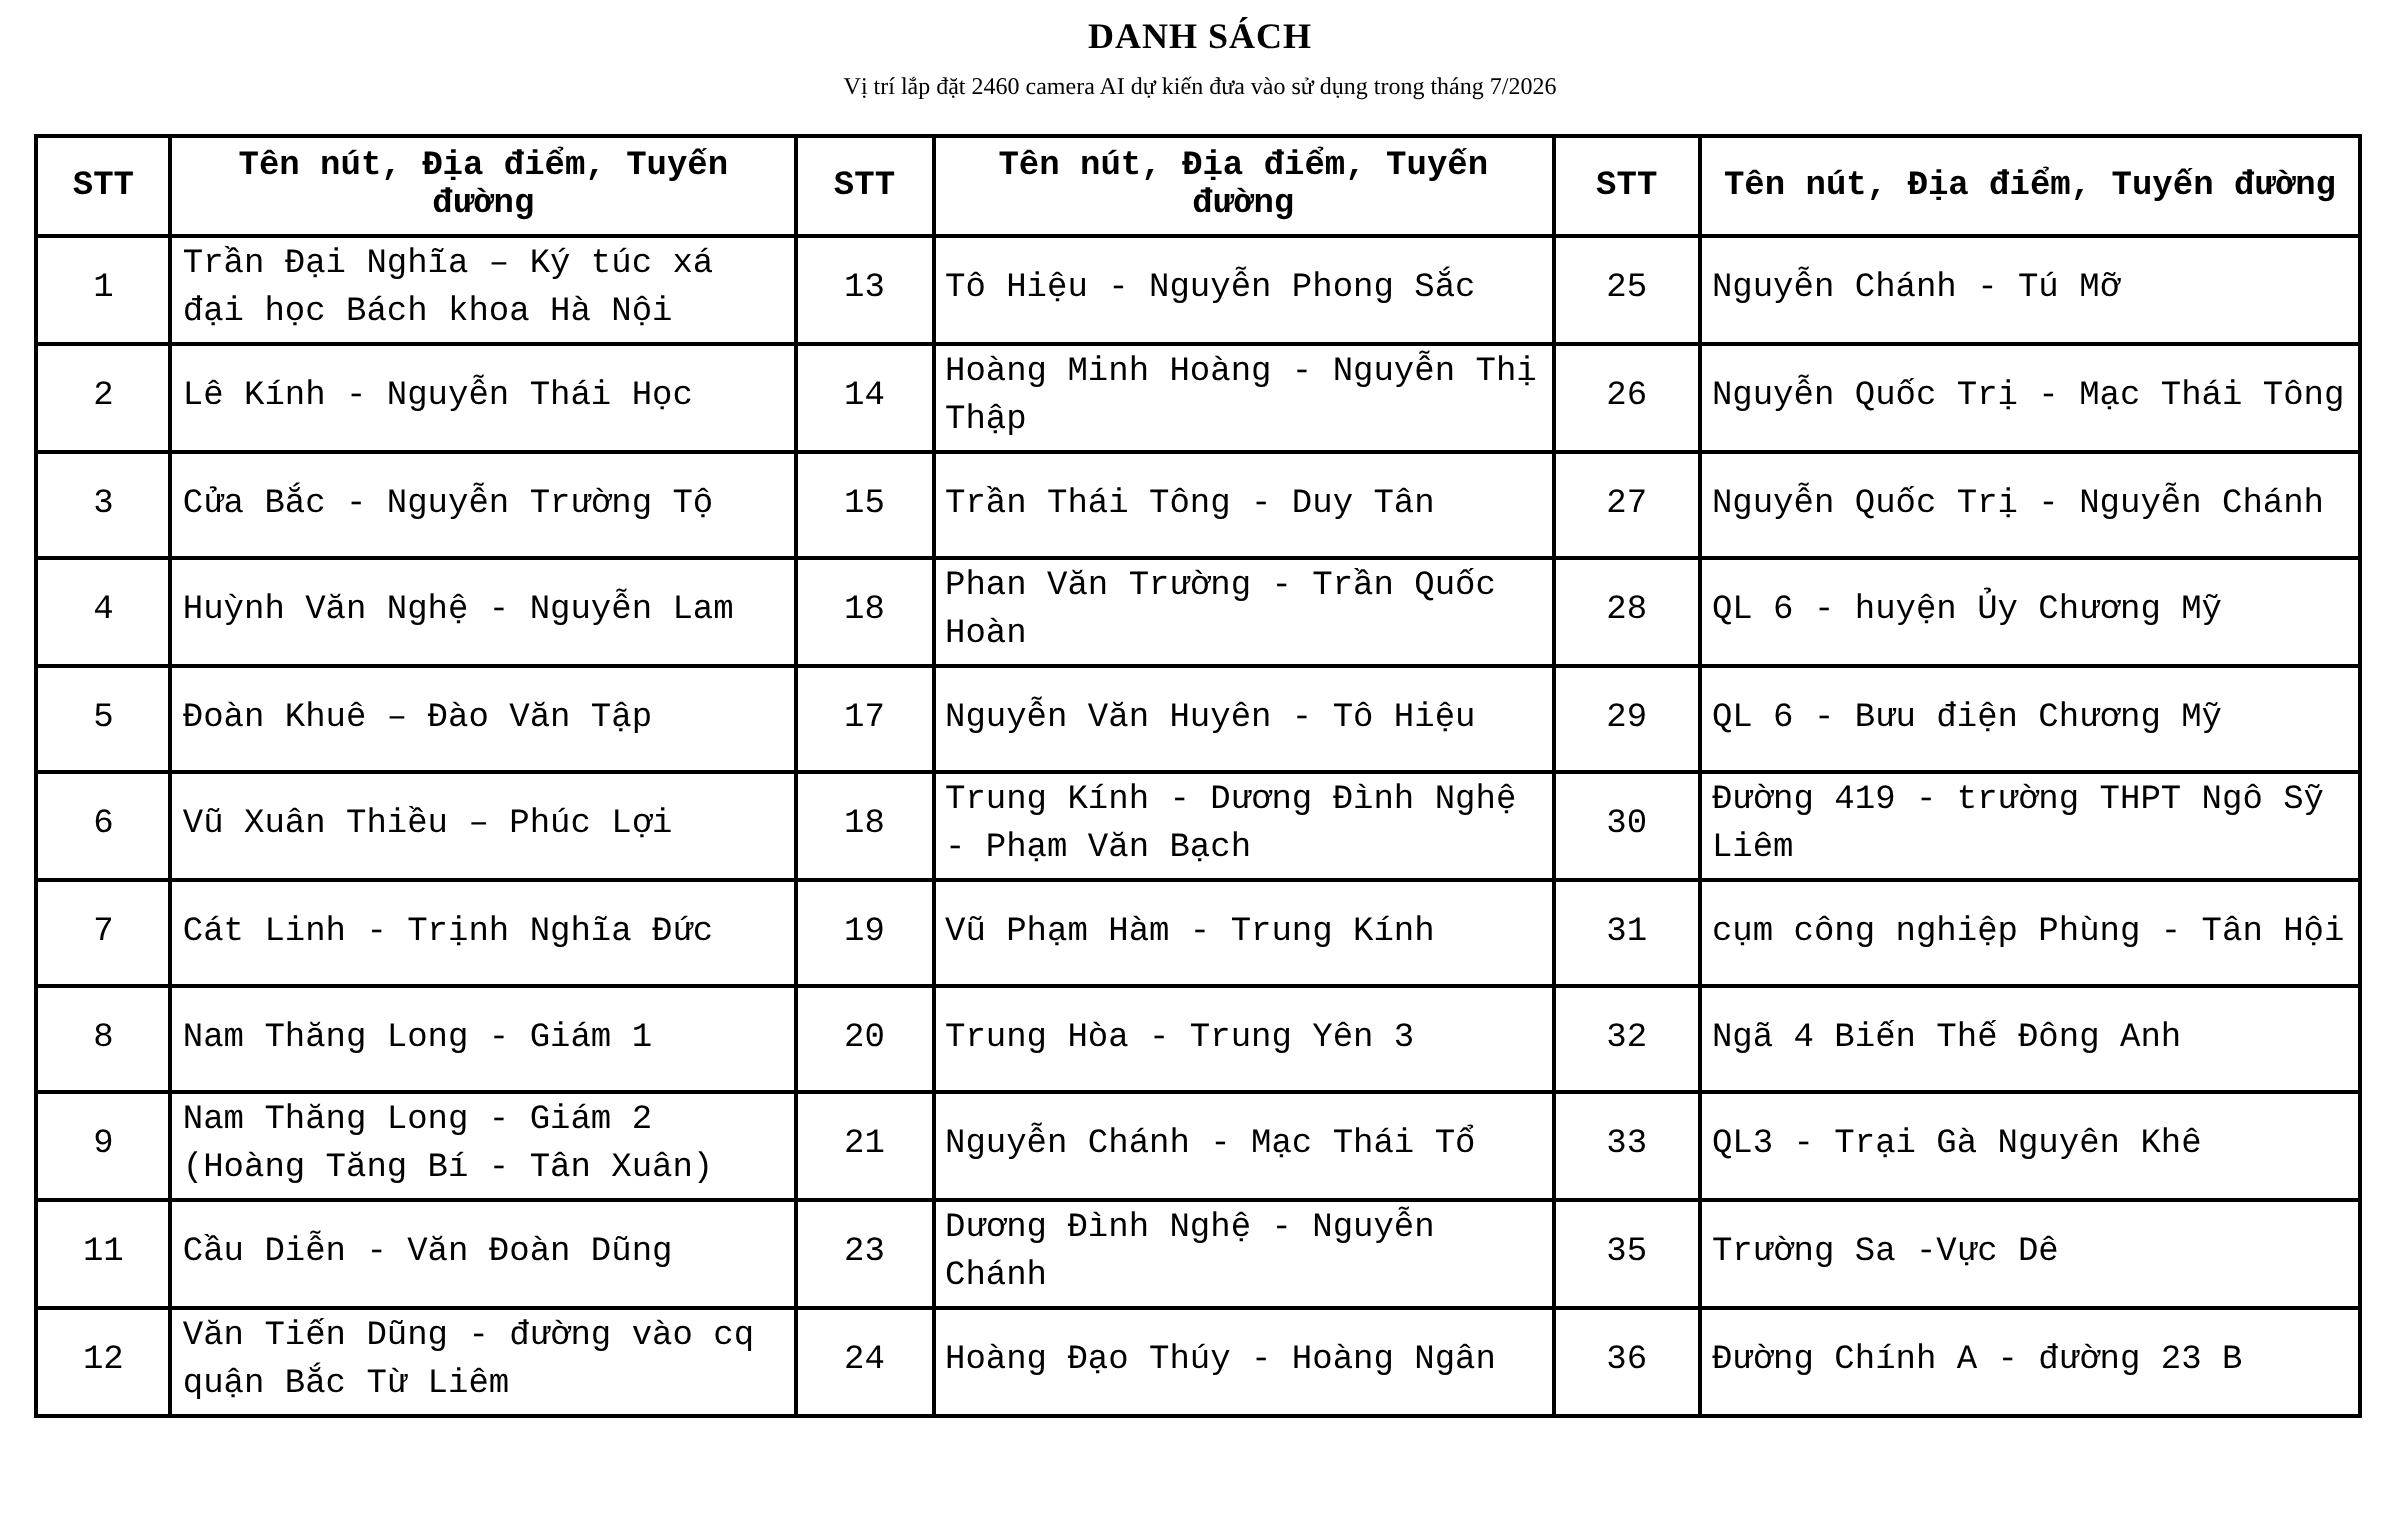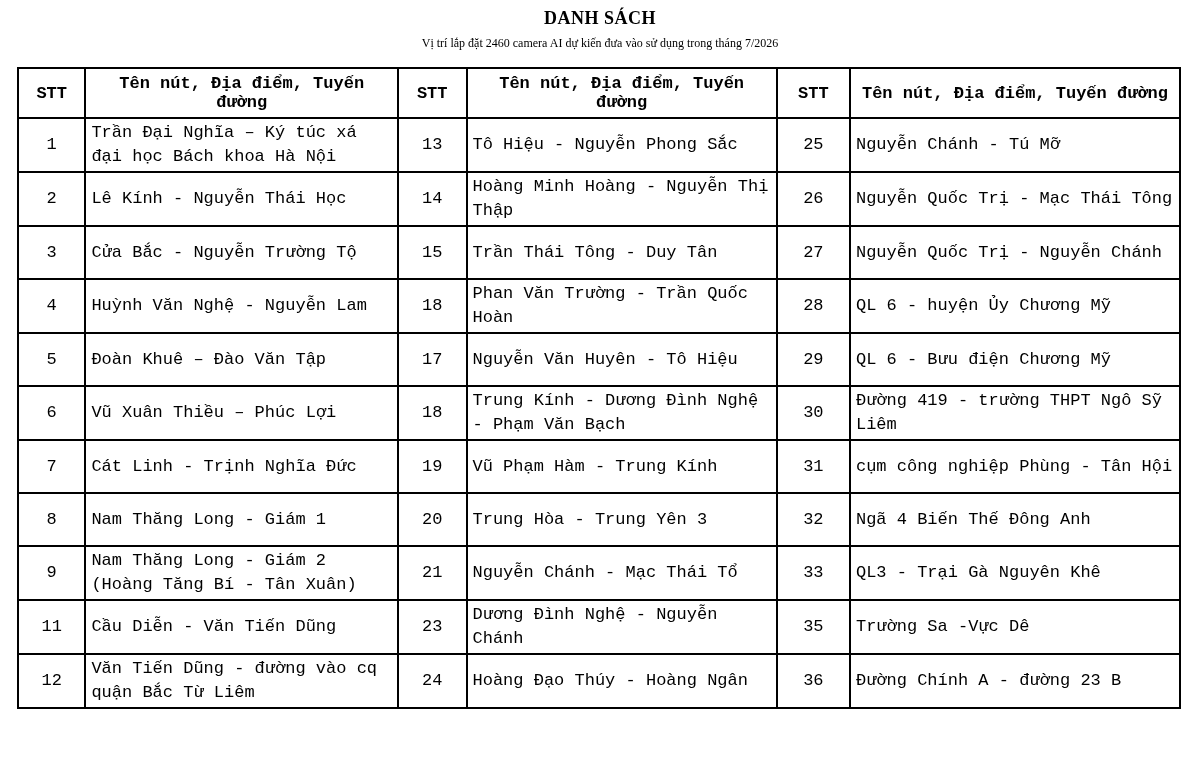--- a/index.html
+++ b/index.html
@@ -162,21 +162,21 @@
         <tr>
           <td class="stt">9</td>
           <td class="loc">Nam Thăng Long - Giám 2 (Hoàng Tăng Bí - Tân Xuân)</td>
           <td class="stt">21</td>
           <td class="loc">Nguyễn Chánh - Mạc Thái Tổ</td>
           <td class="stt">33</td>
           <td class="loc">QL3 - Trại Gà Nguyên Khê</td>
         </tr>
         <tr>
           <td class="stt">11</td>
-          <td class="loc">Cầu Diễn - Văn Tiến Dũng</td>
+          <td class="loc">Cầu Diễn - Văn Đoàn Dũng</td>
           <td class="stt">23</td>
           <td class="loc">Dương Đình Nghệ - Nguyễn Chánh</td>
           <td class="stt">35</td>
           <td class="loc">Trường Sa -Vực Dê</td>
         </tr>
         <tr>
           <td class="stt">12</td>
           <td class="loc">Văn Tiến Dũng - đường vào cq quận Bắc Từ Liêm</td>
           <td class="stt">24</td>
           <td class="loc">Hoàng Đạo Thúy - Hoàng Ngân</td>

